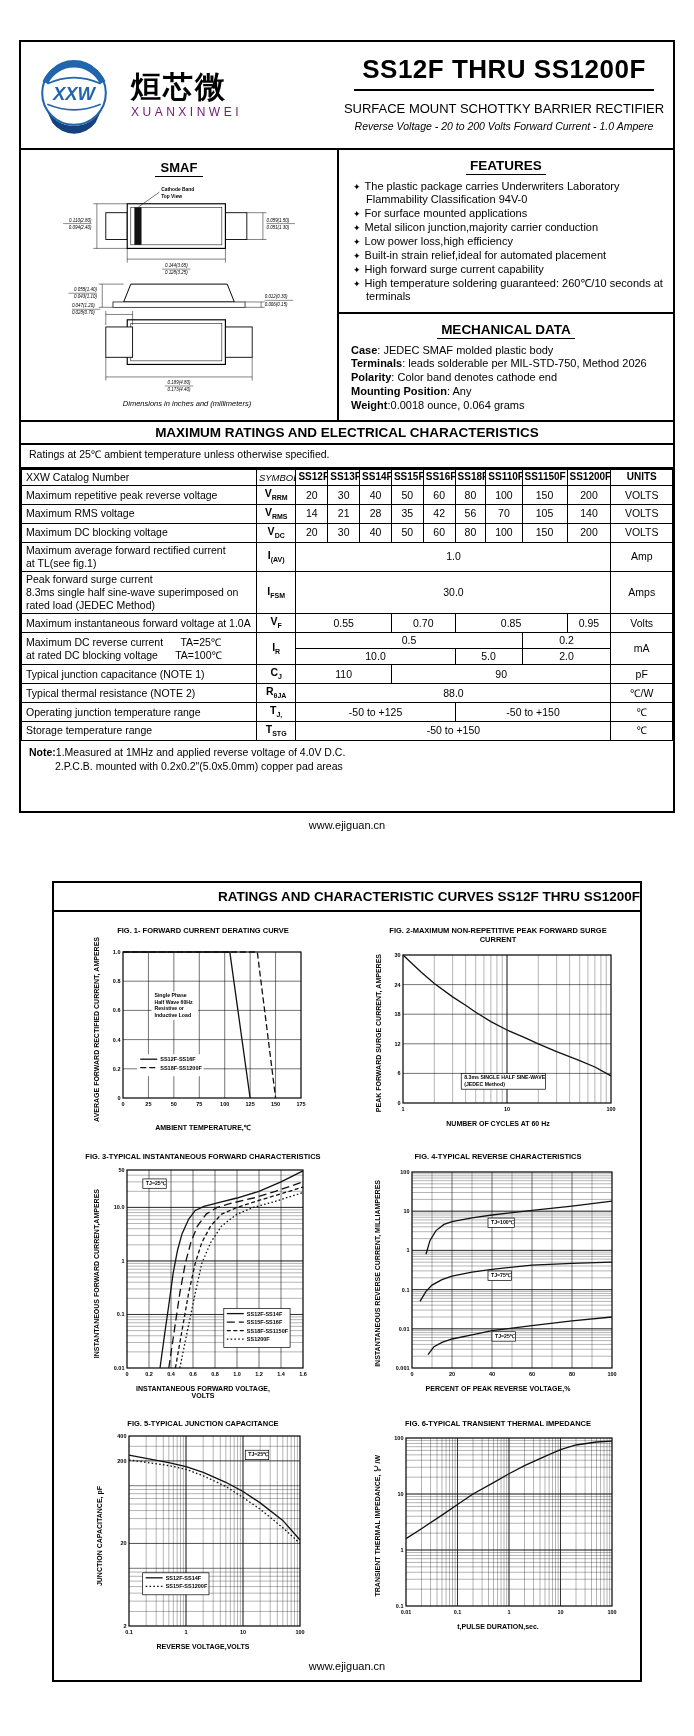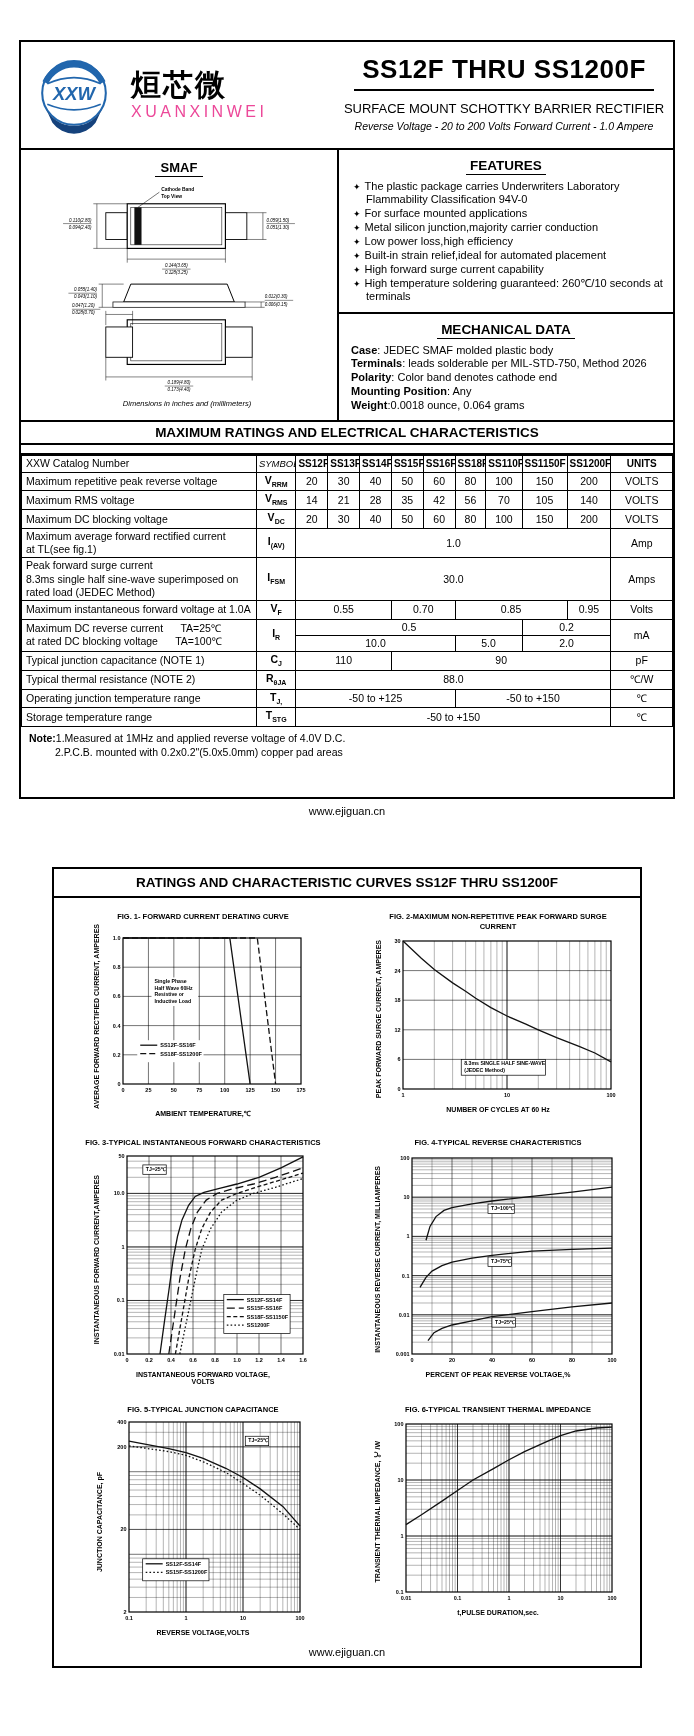--- a/index.html
+++ b/index.html
@@ -4,21 +4,21 @@
 <style>
   html,body{margin:0;padding:0;background:#fff;}
   body{width:694px;font-family:"Liberation Sans",sans-serif;color:#000;}
   svg text{font-family:"Liberation Sans",sans-serif;}
   .sheet1{margin:40px 19px 0 19px;border:2px solid #000;}
   
   .hdr{display:flex;min-height:106px;border-bottom:2px solid #000;}
   .logo-wrap{width:300px;display:flex;align-items:center;padding:6px 0 6px 14px;}
   .logo-txt{margin-left:18px;}
   .logo-cn{font-size:30px;font-weight:bold;letter-spacing:2px;line-height:1;}
-  .logo-en{font-size:16px;letter-spacing:3.5px;color:#ec4899;margin-top:3px;}
+  .logo-en{font-size:12px;letter-spacing:3.5px;color:#701a75;margin-top:3px;}
   .title-wrap{flex:1;text-align:center;padding-top:12px;}
   .pn-title{font-size:26px;font-weight:bold;letter-spacing:.5px;}
   .pn-rule{width:300px;border-top:2px solid #000;margin:4px auto 10px auto;}
   .pn-sub{font-size:13px;font-weight:normal;}
   .pn-tag{font-size:10.5px;font-style:italic;margin-top:4px;}
   
   .cols{display:flex;border-bottom:2px solid #000;}
   .pkg-col{width:316px;border-right:2px solid #000;padding:6px 0 2px 0;}
   .pkg-name{text-align:center;font-weight:bold;font-size:13px;margin:4px 0 2px 0;}
   .pkg-name span{border-bottom:1.5px solid #000;padding:0 6px 1px 6px;}
@@ -44,21 +44,21 @@
   table.ratings .lbl{text-align:left;padding-left:4px;white-space:pre-wrap;font-size:10.5px;}
   table.ratings th.cat{text-align:left;font-weight:normal;font-size:10.5px;padding-left:4px;}
   table.ratings th.symh{font-style:italic;font-weight:normal;font-size:9.5px;}
   table.ratings td.sym{font-weight:bold;}
   table.ratings sub{font-size:7px;}
   .footnotes{min-height:62px;padding:4px 8px;font-size:10.5px;line-height:1.35;}
   .footnotes .l2{padding-left:26px;}
   .urlline{text-align:center;font-size:11px;padding:6px 0 2px 0;}
   
   .sheet2{margin:48px 52px 0 52px;border:2px solid #000;display:flex;flex-direction:column;}
-  .p2title{border-bottom:2px solid #000;text-align:center;font-weight:bold;font-size:13.5px;padding:6px 0;}
+  .p2title{border-bottom:2px solid #000;text-align:right;font-weight:bold;font-size:13.5px;padding:6px 0;}
   .figgrid{display:grid;grid-template-columns:278px 1fr;column-gap:4px;row-gap:14px;padding:14px 6px 4px 10px;gap:20px;}
   .fig{display:flex;flex-direction:column;align-items:center;}
   .fig-title{font-size:7.5px;font-weight:bold;text-align:center;line-height:1.25;margin-bottom:2px;max-width:250px;}
   .fig-body{display:flex;align-items:center;}
   .ylab{writing-mode:vertical-rl;transform:rotate(180deg);font-size:7px;font-weight:bold;text-align:center;line-height:1.15;}
   .fig-xlab{font-size:7px;font-weight:bold;text-align:center;margin-top:1px;white-space:pre-line;}
   .p2footer{text-align:center;font-size:11px;padding:6px 0 8px 0;margin-top:auto;}
 </style>
 </head>
 <body>
@@ -180,20 +180,21 @@
             <div class="mi"><b>Polarity</b>: Color band denotes cathode end</div>
             <div class="mi"><b>Mounting Position</b>: Any</div>
             <div class="mi"><b>Weight</b>:0.0018 ounce, 0.064 grams</div>
           </div>
       </div>
     </div>
   </div>
 
   <div class="banner">MAXIMUM RATINGS AND ELECTRICAL CHARACTERISTICS</div>
   <div class="conds">
+    <div>Ratings at 25℃ ambient temperature unless otherwise specified.</div>
   </div>
 
   <div id="table-host">
       <table class="ratings">
         <colgroup>
           <col style="width: 214px;">
           <col style="width: 36px;">
           <col style="width: 29px;">
           <col style="width: 29px;">
           <col style="width: 29px;">

